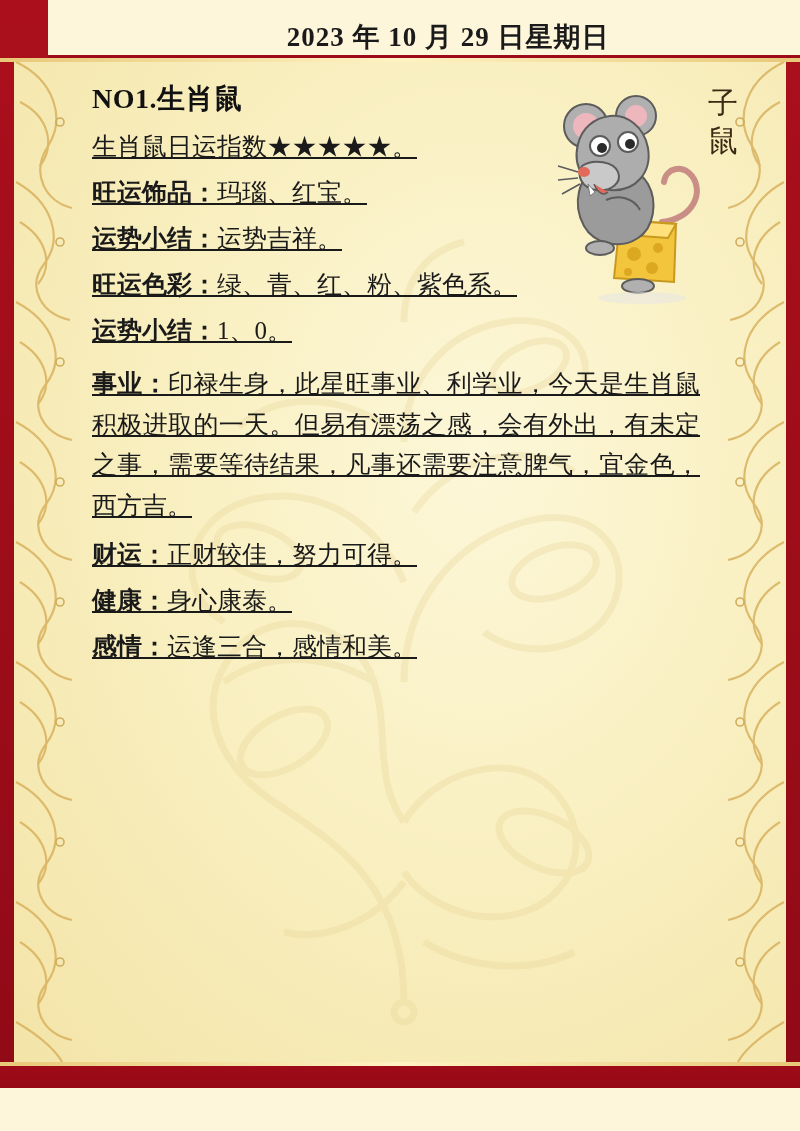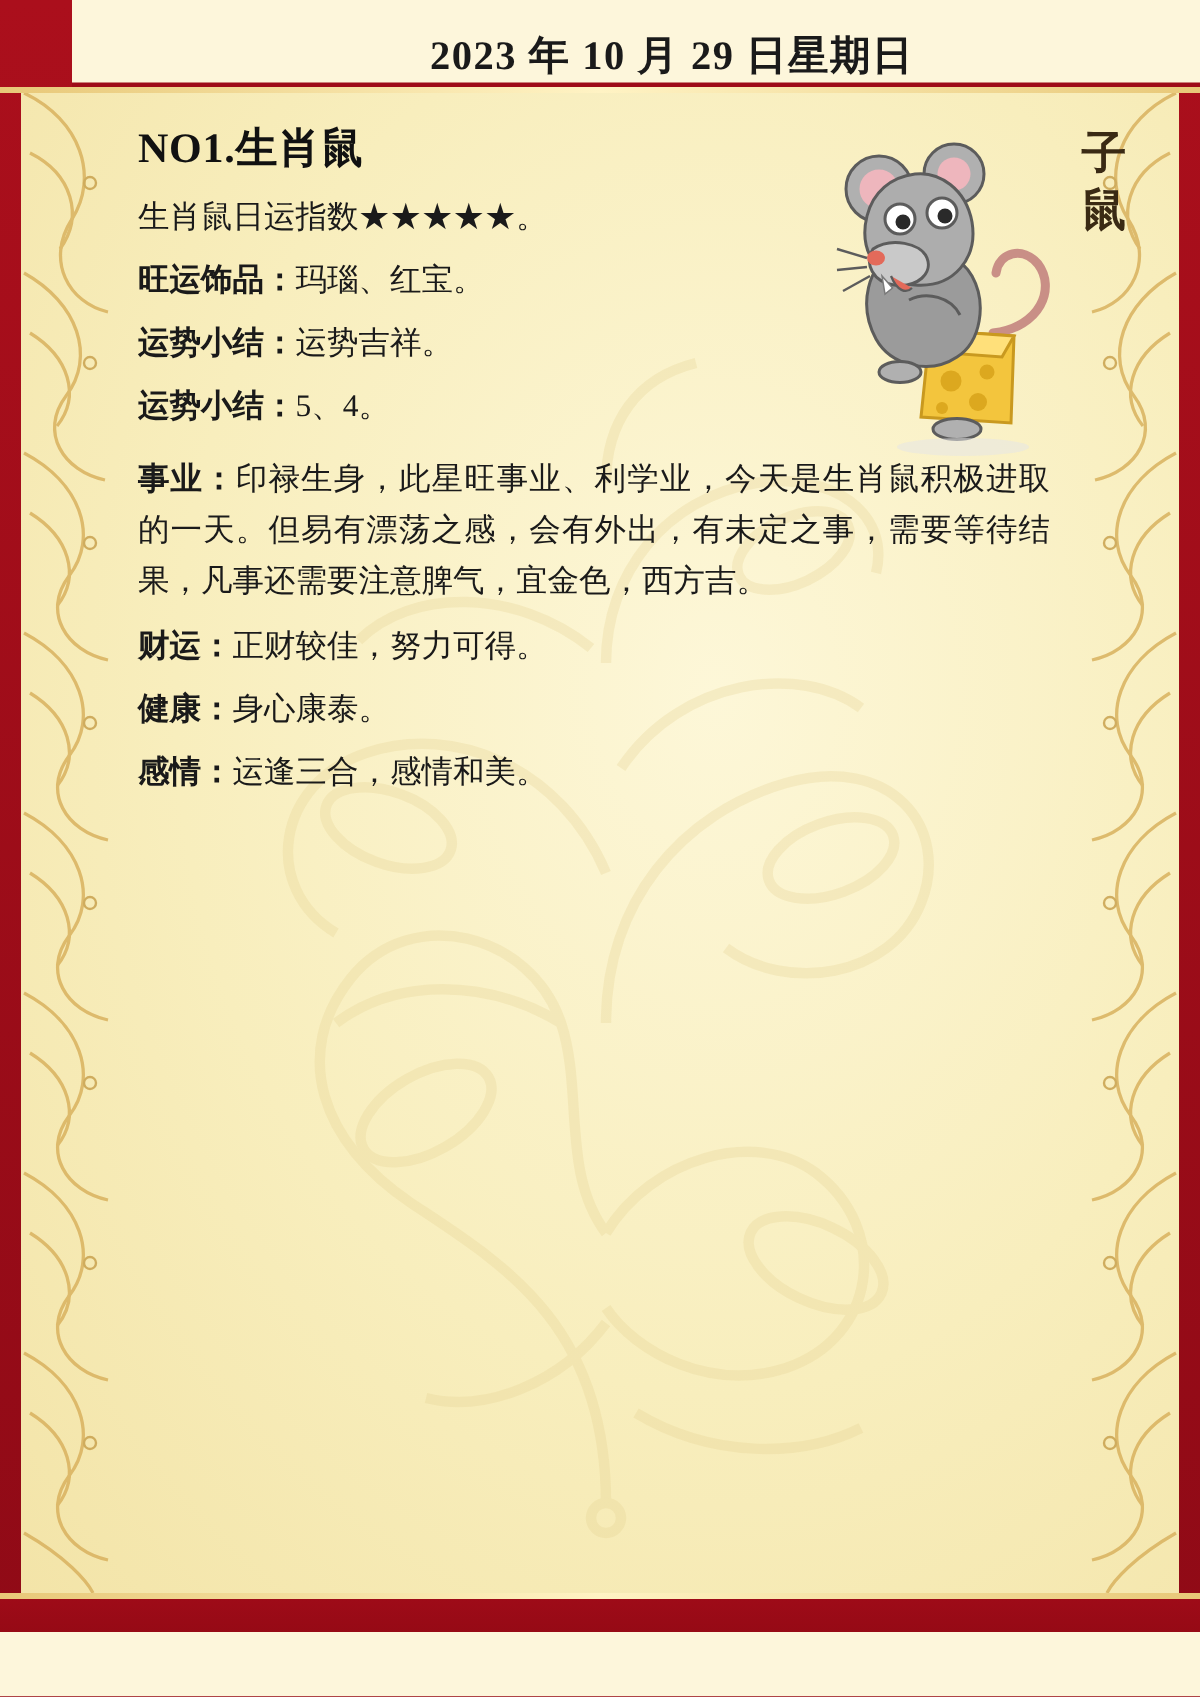--- a/index.html
+++ b/index.html
@@ -82,48 +82,49 @@
     z-index: 5;
   }
   #content .title {
     font-size: 28px;
     font-weight: bold;
     color: #111;
     margin: 0 0 16px 0;
     letter-spacing: .5px;
   }
   .line {
-    font-size: 21px;
+    font-size: 25px;
     color: #1a1a1a;
     line-height: 1.0;
     margin: 0 0 21px 0;
     text-align: justify;
+    text-decoration: underline;
   }
   .line .lbl { font-weight: bold; }
   .line.para {
     line-height: 1.62;
     margin-bottom: 16px;
     text-indent: 0;
   }
 
   
   #mouse-art {
     position: absolute;
     right: 74px; top: 10px;
     width: 170px; height: 250px;
     z-index: 6;
   }
   #zodiac-label {
     position: absolute;
     right: 22px; top: 22px;
     width: 56px;
     z-index: 7;
-    text-align: center;
+    text-align: left;
     font-size: 30px;
-    font-weight: bold;
+    font-weight: normal;
     color: #3a2a14;
     font-family: "Liberation Serif", serif;
     line-height: 1.25;
   }
 
   
   #goldline-bottom {
     position: absolute; left: 0; top: 1062px; width: 800px; height: 4px;
     background: linear-gradient(90deg,#e8c878,#fff3c4,#e8c878);
   }
@@ -284,22 +285,23 @@
 
     <div id="content">
       <div class="title">NO1.生肖鼠</div>
 
       <p class="line"><span>生肖鼠日运指数★★★★★。</span></p>
 
       <p class="line"><span class="lbl">旺运饰品：</span><span>玛瑙、红宝。</span></p>
 
       <p class="line"><span class="lbl">运势小结：</span><span>运势吉祥。</span></p>
 
-
-      <p class="line"><span class="lbl">运势小结：</span><span>5、4。</span></p>
+      <p class="line"><span class="lbl">旺运色彩：</span><span>绿、青、红、粉、紫色系。</span></p>
+
+      <p class="line"><span class="lbl">运势小结：</span><span>1、0。</span></p>
 
 
       <p class="line para"><span class="lbl">事业：</span><span>印禄生身，此星旺事业、利学业，今天是生肖鼠积极进取的一天。但易有漂荡之感，会有外出，有未定之事，需要等待结果，凡事还需要注意脾气，宜金色，西方吉。</span></p>
 
       <p class="line"><span class="lbl">财运：</span><span>正财较佳，努力可得。</span></p>
 
       <p class="line"><span class="lbl">健康：</span><span>身心康泰。</span></p>
 
       <p class="line"><span class="lbl">感情：</span><span>运逢三合，感情和美。</span></p>
     </div>

